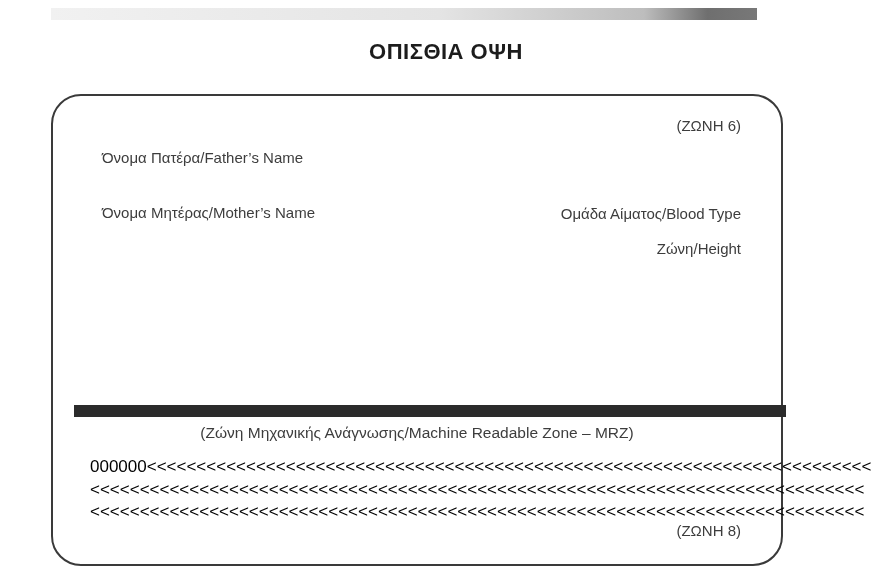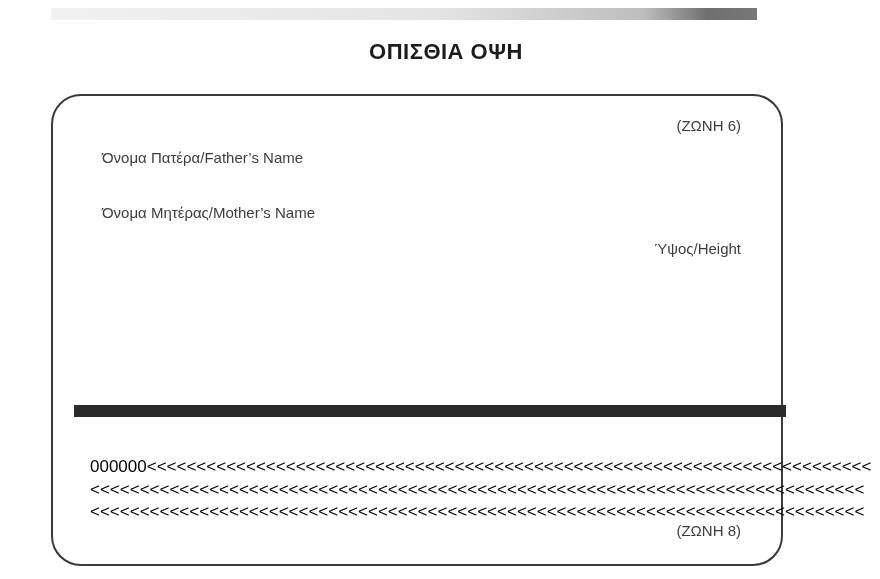--- a/index.html
+++ b/index.html
@@ -96,24 +96,26 @@
   <div class="doc-title">ΟΠΙΣΘΙΑ ΟΨΗ</div>
 
   <div class="card">
 
     <div class="lbl right zone6">(ΖΩΝΗ 6)</div>
 
     <div class="lbl mother">Όνομα Μητέρας/Mother’s Name</div>
 
     <div class="lbl father">Όνομα Πατέρα/Father’s Name</div>
 
+    <div class="lbl right blood">Ομάδα Αίματος/Blood Type</div>
 
-    <div class="lbl right height">Ύψος/Height</div>
+    <div class="lbl right height">Ζώνη/Height</div>
 
 
+    <div class="mrz-title">(Ζώνη Μηχανικής Ανάγνωσης/Machine Readable Zone – MRZ)</div>
 
     <div class="mrz-line mrz1">000000&lt;&lt;&lt;&lt;&lt;&lt;&lt;&lt;&lt;&lt;&lt;&lt;&lt;&lt;&lt;&lt;&lt;&lt;&lt;&lt;&lt;&lt;&lt;&lt;&lt;&lt;&lt;&lt;&lt;&lt;&lt;&lt;&lt;&lt;&lt;&lt;&lt;&lt;&lt;&lt;&lt;&lt;&lt;&lt;&lt;&lt;&lt;&lt;&lt;&lt;&lt;&lt;&lt;&lt;&lt;&lt;&lt;&lt;&lt;&lt;&lt;&lt;&lt;&lt;&lt;&lt;&lt;&lt;&lt;&lt;&lt;&lt;&lt;</div>
 
     <div class="mrz-line mrz2">&lt;&lt;&lt;&lt;&lt;&lt;&lt;&lt;&lt;&lt;&lt;&lt;&lt;&lt;&lt;&lt;&lt;&lt;&lt;&lt;&lt;&lt;&lt;&lt;&lt;&lt;&lt;&lt;&lt;&lt;&lt;&lt;&lt;&lt;&lt;&lt;&lt;&lt;&lt;&lt;&lt;&lt;&lt;&lt;&lt;&lt;&lt;&lt;&lt;&lt;&lt;&lt;&lt;&lt;&lt;&lt;&lt;&lt;&lt;&lt;&lt;&lt;&lt;&lt;&lt;&lt;&lt;&lt;&lt;&lt;&lt;&lt;&lt;&lt;&lt;&lt;&lt;&lt;</div>
 
     <div class="mrz-line mrz3">&lt;&lt;&lt;&lt;&lt;&lt;&lt;&lt;&lt;&lt;&lt;&lt;&lt;&lt;&lt;&lt;&lt;&lt;&lt;&lt;&lt;&lt;&lt;&lt;&lt;&lt;&lt;&lt;&lt;&lt;&lt;&lt;&lt;&lt;&lt;&lt;&lt;&lt;&lt;&lt;&lt;&lt;&lt;&lt;&lt;&lt;&lt;&lt;&lt;&lt;&lt;&lt;&lt;&lt;&lt;&lt;&lt;&lt;&lt;&lt;&lt;&lt;&lt;&lt;&lt;&lt;&lt;&lt;&lt;&lt;&lt;&lt;&lt;&lt;&lt;&lt;&lt;&lt;</div>
 
     <div class="lbl right zone7">(ΖΩΝΗ 8)</div>
 
   </div>

